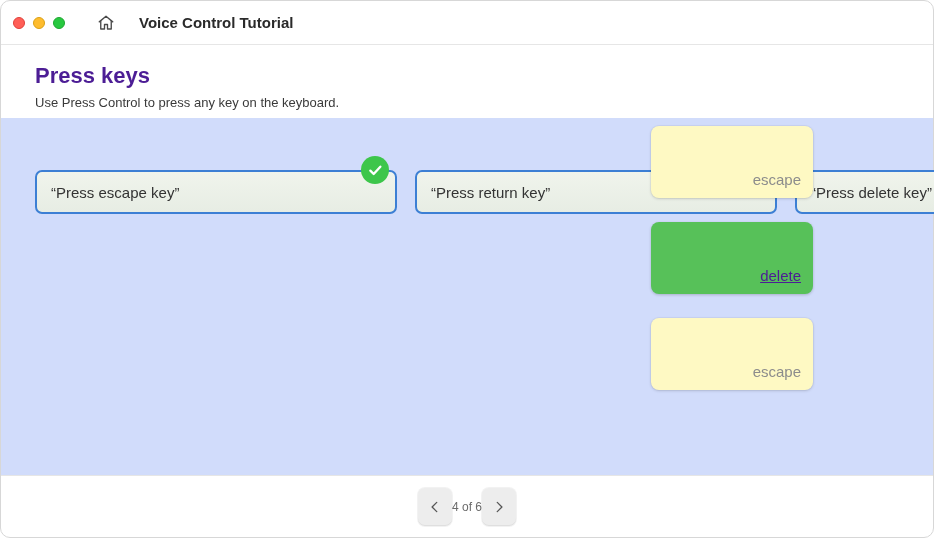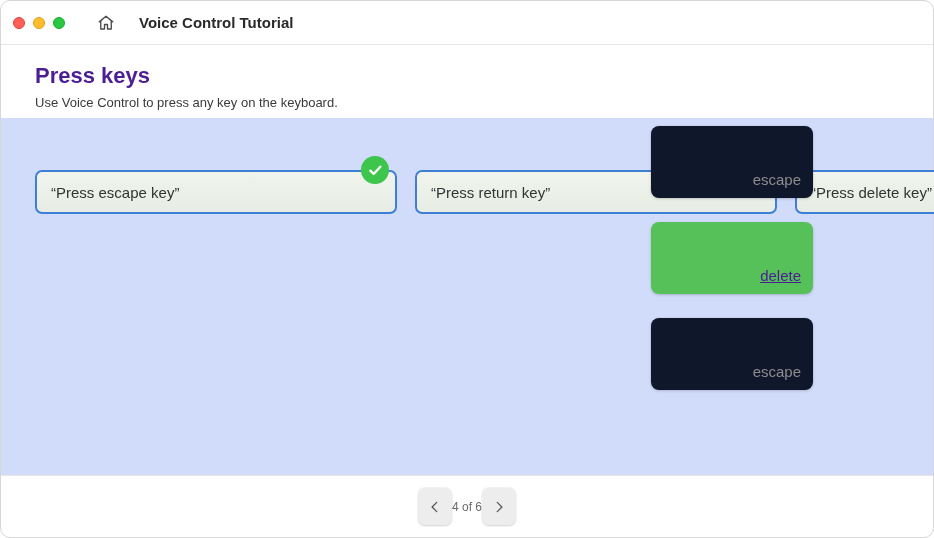--- a/index.html
+++ b/index.html
@@ -29,21 +29,21 @@
   }
   .check {
     position: absolute; right: 8px; top: -14px;
     width: 28px; height: 28px; border-radius: 50%;
     background: #3dc64b; display: flex; align-items: center; justify-content: center;
   }
   .check svg { width: 16px; height: 16px; }
   .keys { position: absolute; right: 120px; top: 8px; display: flex; flex-direction: column; gap: 24px; }
   .keycap {
     width: 162px; height: 72px; border-radius: 8px;
-    background: #0f172a; box-shadow: 0 1px 3px rgba(0,0,0,0.15), 0 0 0 1px rgba(0,0,0,0.03);
+    background: #fef9c3; box-shadow: 0 1px 3px rgba(0,0,0,0.15), 0 0 0 1px rgba(0,0,0,0.03);
     display: flex; align-items: flex-end; justify-content: flex-end;
     padding: 10px 12px; font-size: 15px; color: #8c8c8c;
   }
   .keycap.active { background: #57c159; color: #4c1d95; box-shadow: 0 1px 3px rgba(0,0,0,0.2); text-decoration: underline; }
   .footer { height: 62px; border-top: 1px solid #e6e6e6; display: flex; align-items: center; justify-content: center; padding: 0 18px; }
   .navbtn {
     width: 34px; height: 38px; border-radius: 7px; background: #ededed;
     display: flex; align-items: center; justify-content: center;
     box-shadow: inset 0 -1px 0 rgba(0,0,0,0.06), 0 0 0 1px rgba(0,0,0,0.05);
     cursor: pointer;
@@ -65,21 +65,21 @@
       <svg width="18" height="18" viewBox="0 0 24 24" fill="none" stroke="#4a4a4a" stroke-width="1.8" stroke-linecap="round" stroke-linejoin="round">
         <path d="M3 10.5 12 3l9 7.5"></path>
         <path d="M5 9.5V20h5v-6h4v6h5V9.5"></path>
       </svg>
     </div>
     <div class="title">Voice Control Tutorial</div>
   </div>
 
   <div class="header">
     <h1>Press keys</h1>
-    <p>Use Voice Control to press any key on the keyboard.</p>
+    <p>Use Press Control to press any key on the keyboard.</p>
   </div>
 
   <div class="stage">
 
     <div class="commands">
       <div class="command-row">
         <div class="command">“Press escape key”</div>
         <div class="check">
           <svg viewBox="0 0 24 24" fill="none" stroke="#fff" stroke-width="3.5" stroke-linecap="round" stroke-linejoin="round">
               <polyline points="5 13 10 18 20 7"></polyline>

